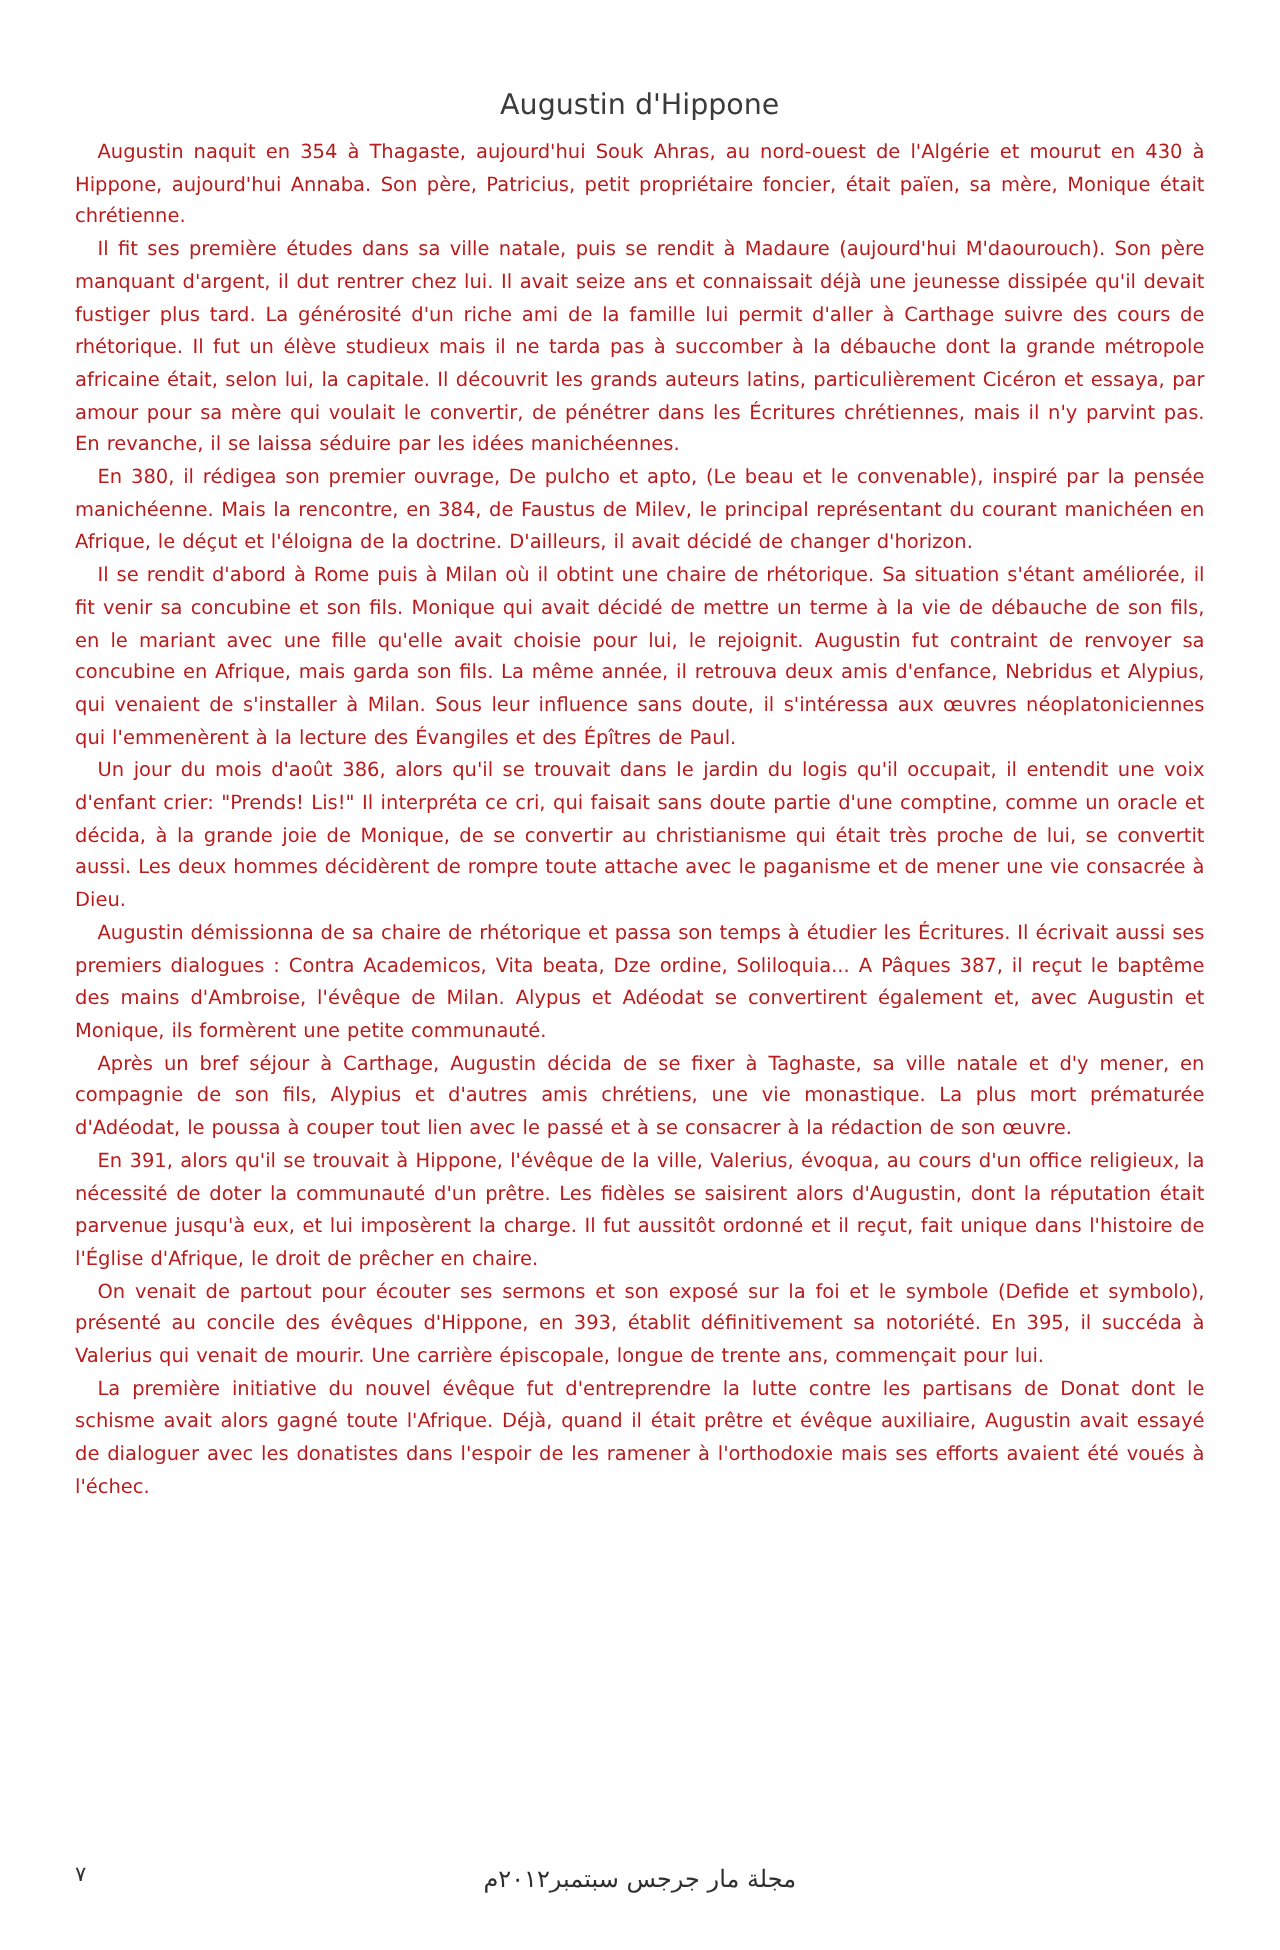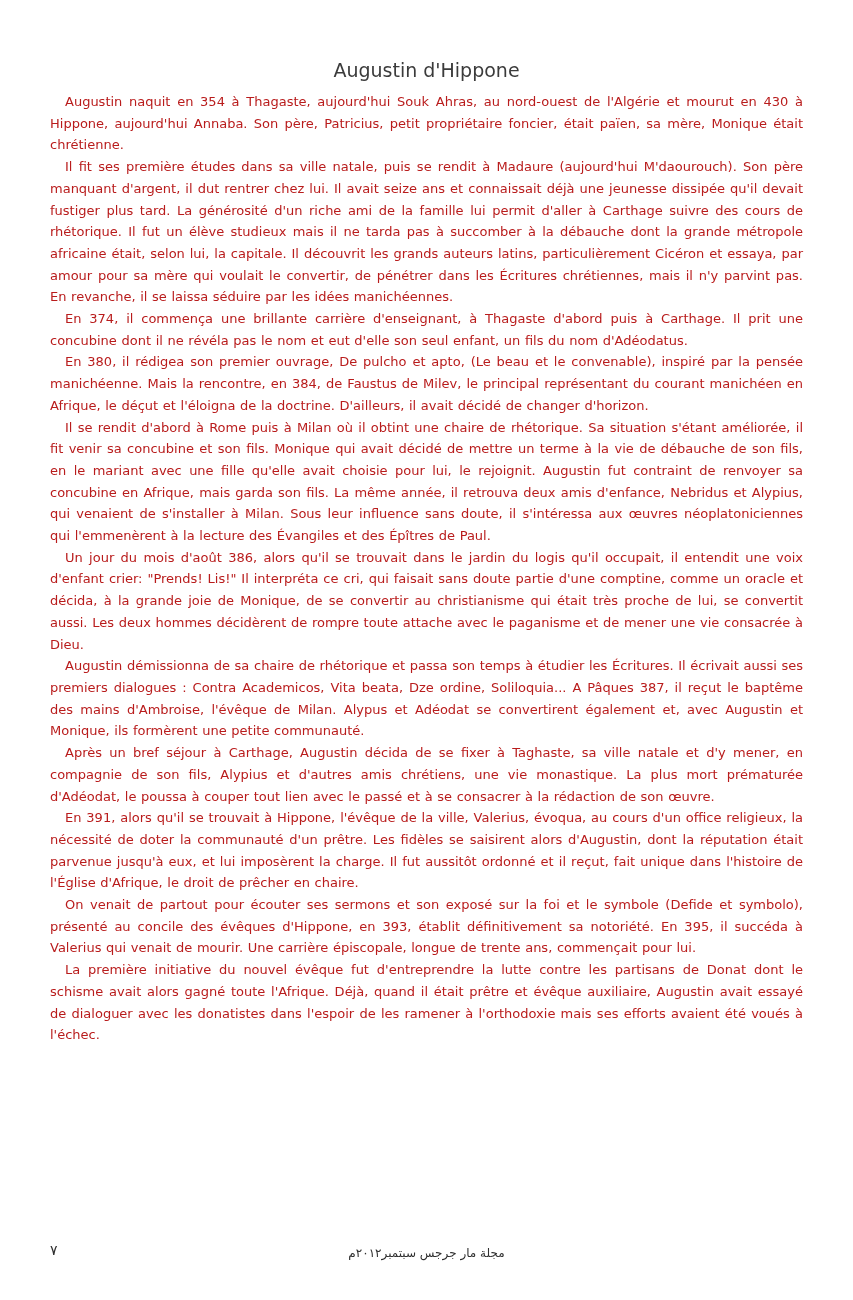--- a/index.html
+++ b/index.html
@@ -42,21 +42,21 @@
   .page-footer {
     position: absolute;
     top: 1238px;
     left: 50px;
     right: 50px;
     height: 30px;
   }
   .footer-journal {
     display: block;
     text-align: center;
-    font-size: 12px;
+    font-size: 16px;
     line-height: 30px;
     color: #2f2f2f;
     direction: rtl;
     font-family: "DejaVu Sans", sans-serif;
   }
   .footer-page-number {
     position: absolute;
     left: 0;
     top: 4px;
     font-size: 14px;
@@ -66,21 +66,20 @@
 </style>
 </head>
 <body>
 
 <div class="page">
   <h1 class="doc-title">Augustin d'Hippone</h1>
 
   <div class="article-body">
       <p>Augustin naquit en 354 à Thagaste, aujourd'hui Souk Ahras, au nord-ouest de l'Algérie et mourut en 430 à Hippone, aujourd'hui Annaba. Son père, Patricius, petit propriétaire foncier, était païen, sa mère, Monique était chrétienne.</p>
       <p>Il fit ses première études dans sa ville natale, puis se rendit à Madaure (aujourd'hui M'daourouch). Son père manquant d'argent, il dut rentrer chez lui. Il avait seize ans et connaissait déjà une jeunesse dissipée qu'il devait fustiger plus tard. La générosité d'un riche ami de la famille lui permit d'aller à Carthage suivre des cours de rhétorique. Il fut un élève studieux mais il ne tarda pas à succomber à la débauche dont la grande métropole africaine était, selon lui, la capitale. Il découvrit les grands auteurs latins, particulièrement Cicéron et essaya, par amour pour sa mère qui voulait le convertir, de pénétrer dans les Écritures chrétiennes, mais il n'y parvint pas. En revanche, il se laissa séduire par les idées manichéennes.</p>
-      <p>En 374, il commença une brillante carrière d'enseignant, à Thagaste d'abord puis à Carthage. Il prit une concubine dont il ne révéla pas le nom et eut d'elle son seul enfant, un fils du nom d'Adéodatus.</p>
       <p>En 380, il rédigea son premier ouvrage, De pulcho et apto, (Le beau et le convenable), inspiré par la pensée manichéenne. Mais la rencontre, en 384, de Faustus de Milev, le principal représentant du courant manichéen en Afrique, le déçut et l'éloigna de la doctrine. D'ailleurs, il avait décidé de changer d'horizon.</p>
       <p>Il se rendit d'abord à Rome puis à Milan où il obtint une chaire de rhétorique. Sa situation s'étant améliorée, il fit venir sa concubine et son fils. Monique qui avait décidé de mettre un terme à la vie de débauche de son fils, en le mariant avec une fille qu'elle avait choisie pour lui, le rejoignit. Augustin fut contraint de renvoyer sa concubine en Afrique, mais garda son fils. La même année, il retrouva deux amis d'enfance, Nebridus et Alypius, qui venaient de s'installer à Milan. Sous leur influence sans doute, il s'intéressa aux œuvres néoplatoniciennes qui l'emmenèrent à la lecture des Évangiles et des Épîtres de Paul.</p>
       <p>Un jour du mois d'août 386, alors qu'il se trouvait dans le jardin du logis qu'il occupait, il entendit une voix d'enfant crier: "Prends! Lis!" Il interpréta ce cri, qui faisait sans doute partie d'une comptine, comme un oracle et décida, à la grande joie de Monique, de se convertir au christianisme qui était très proche de lui, se convertit aussi. Les deux hommes décidèrent de rompre toute attache avec le paganisme et de mener une vie consacrée à Dieu.</p>
       <p>Augustin démissionna de sa chaire de rhétorique et passa son temps à étudier les Écritures. Il écrivait aussi ses premiers dialogues : Contra Academicos, Vita beata, Dze ordine, Soliloquia... A Pâques 387, il reçut le baptême des mains d'Ambroise, l'évêque de Milan. Alypus et Adéodat se convertirent également et, avec Augustin et Monique, ils formèrent une petite communauté.</p>
       <p>Après un bref séjour à Carthage, Augustin décida de se fixer à Taghaste, sa ville natale et d'y mener, en compagnie de son fils, Alypius et d'autres amis chrétiens, une vie monastique. La plus mort prématurée d'Adéodat, le poussa à couper tout lien avec le passé et à se consacrer à la rédaction de son œuvre.</p>
       <p>En 391, alors qu'il se trouvait à Hippone, l'évêque de la ville, Valerius, évoqua, au cours d'un office religieux, la nécessité de doter la communauté d'un prêtre. Les fidèles se saisirent alors d'Augustin, dont la réputation était parvenue jusqu'à eux, et lui imposèrent la charge. Il fut aussitôt ordonné et il reçut, fait unique dans l'histoire de l'Église d'Afrique, le droit de prêcher en chaire.</p>
       <p>On venait de partout pour écouter ses sermons et son exposé sur la foi et le symbole (Defide et symbolo), présenté au concile des évêques d'Hippone, en 393, établit définitivement sa notoriété. En 395, il succéda à Valerius qui venait de mourir. Une carrière épiscopale, longue de trente ans, commençait pour lui.</p>
       <p>La première initiative du nouvel évêque fut d'entreprendre la lutte contre les partisans de Donat dont le schisme avait alors gagné toute l'Afrique. Déjà, quand il était prêtre et évêque auxiliaire, Augustin avait essayé de dialoguer avec les donatistes dans l'espoir de les ramener à l'orthodoxie mais ses efforts avaient été voués à l'échec.</p>
     </div>
 

